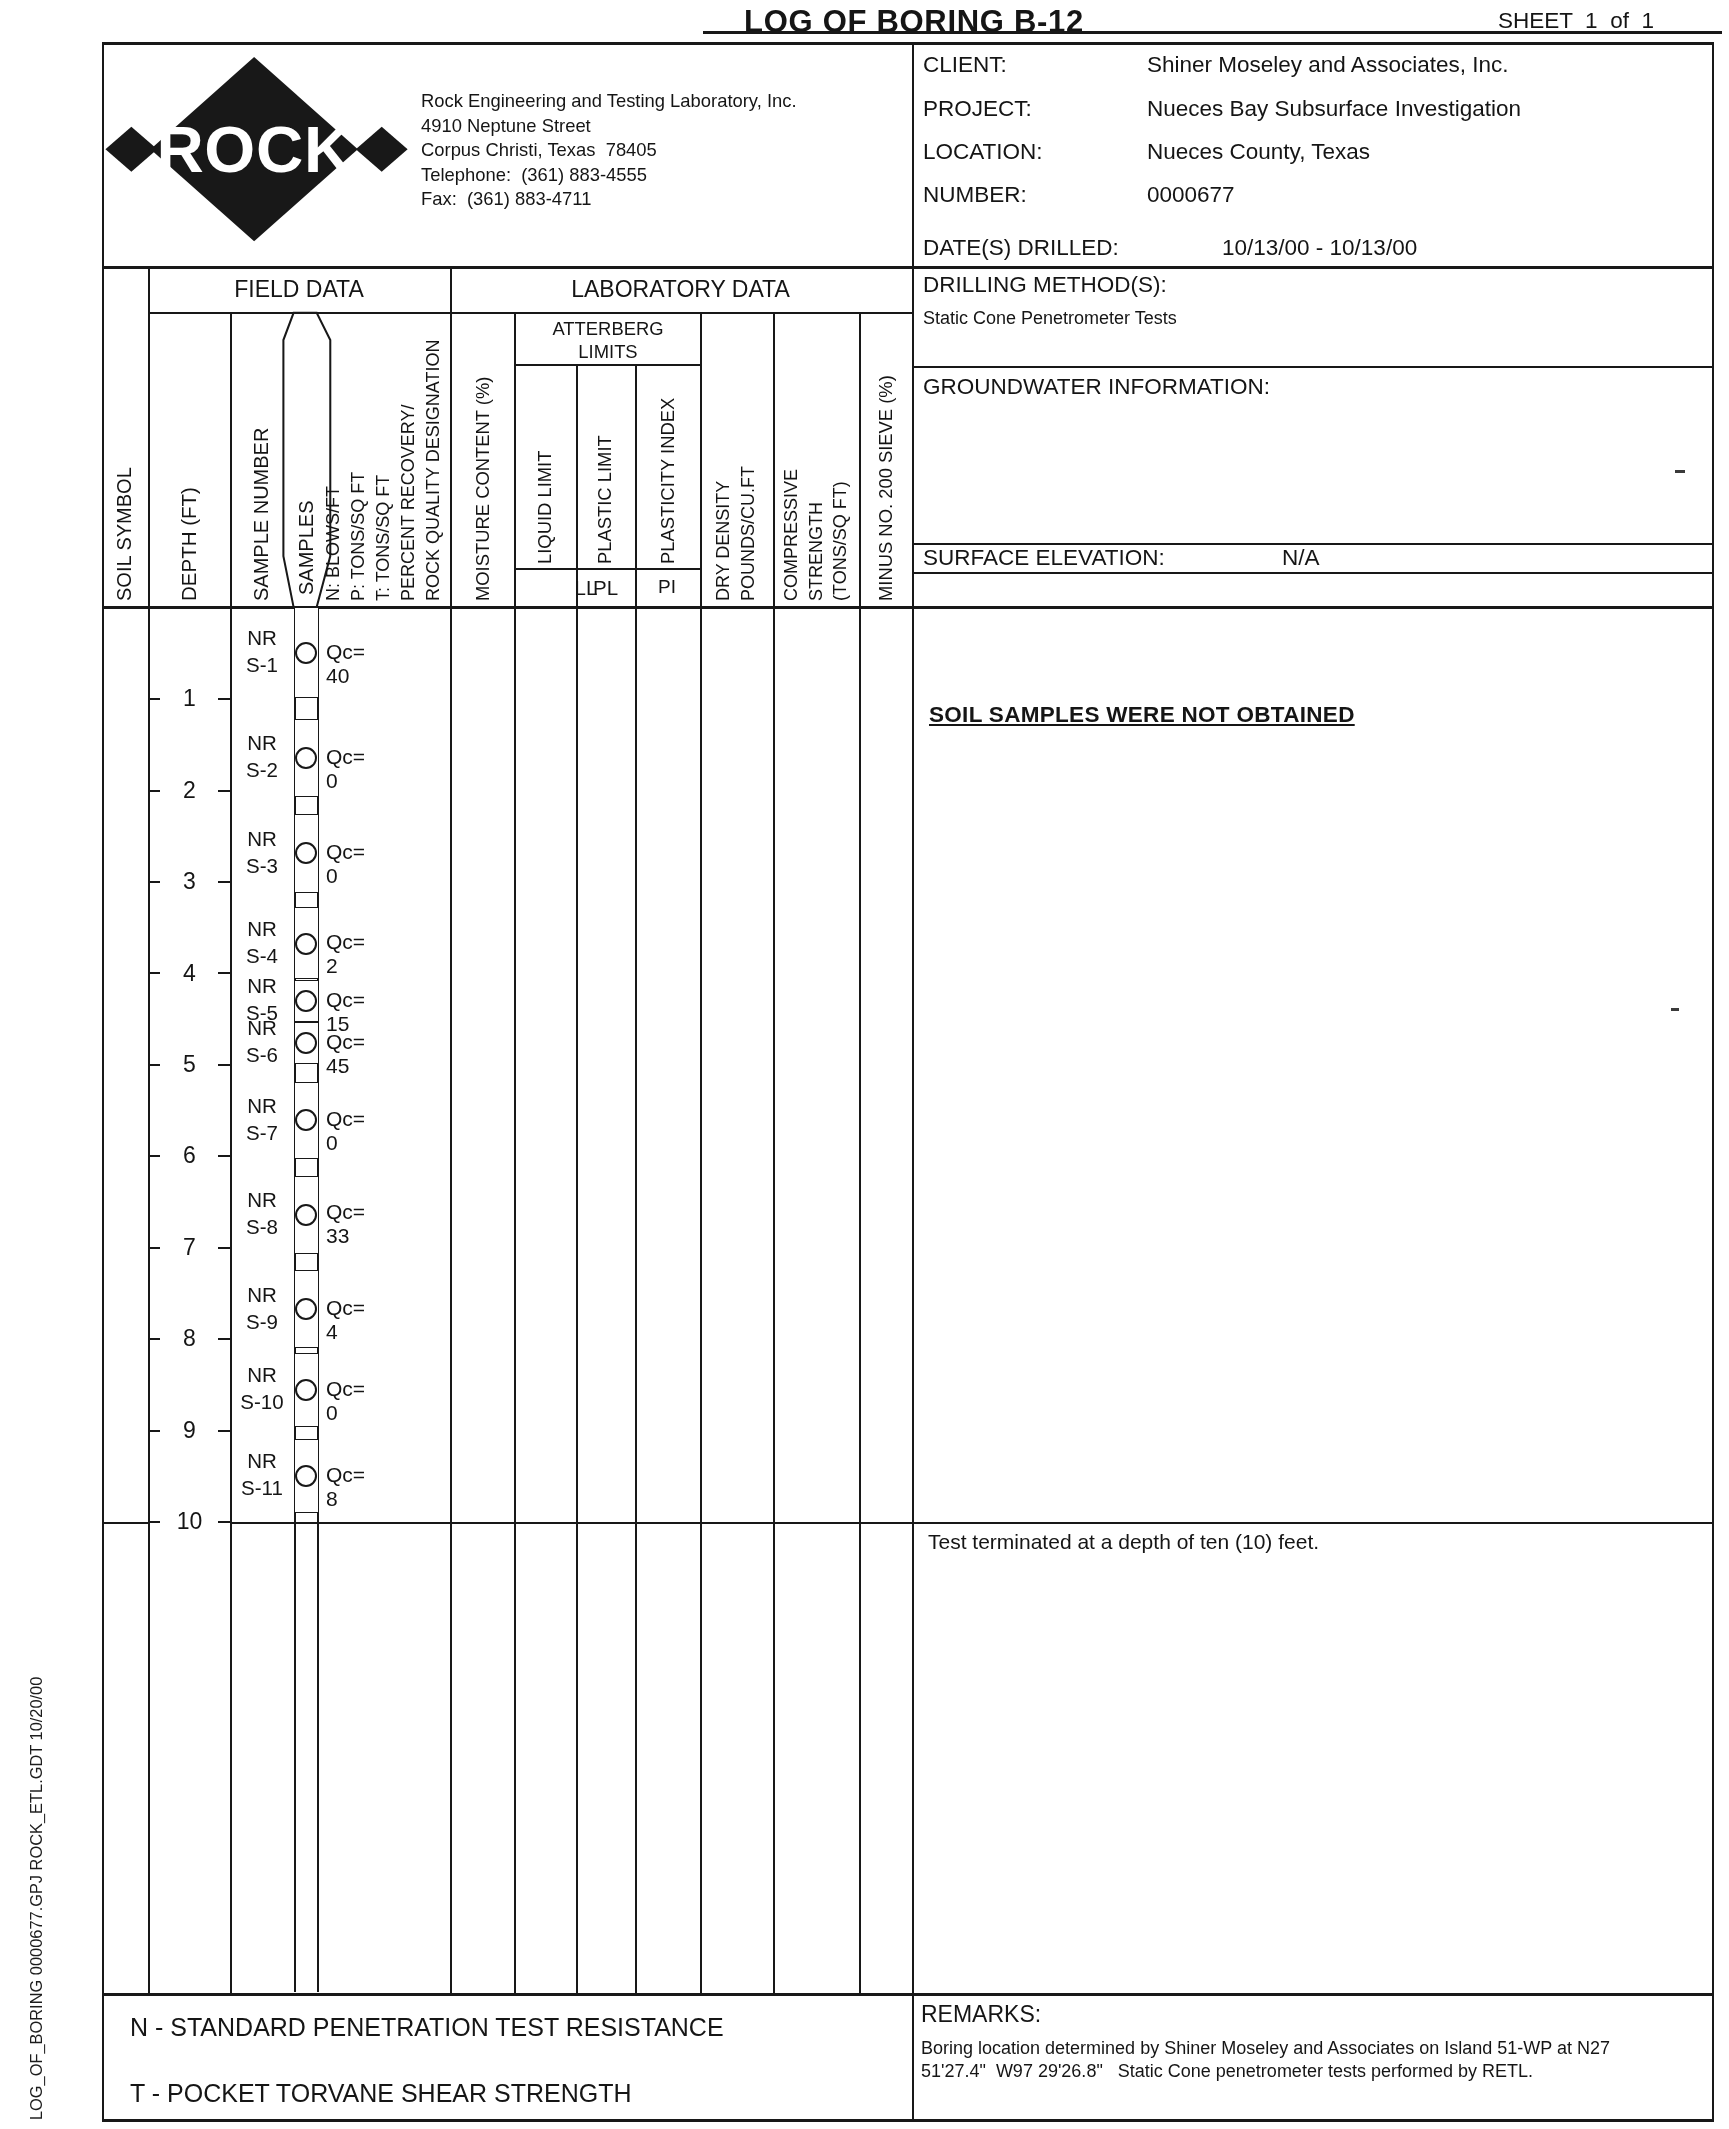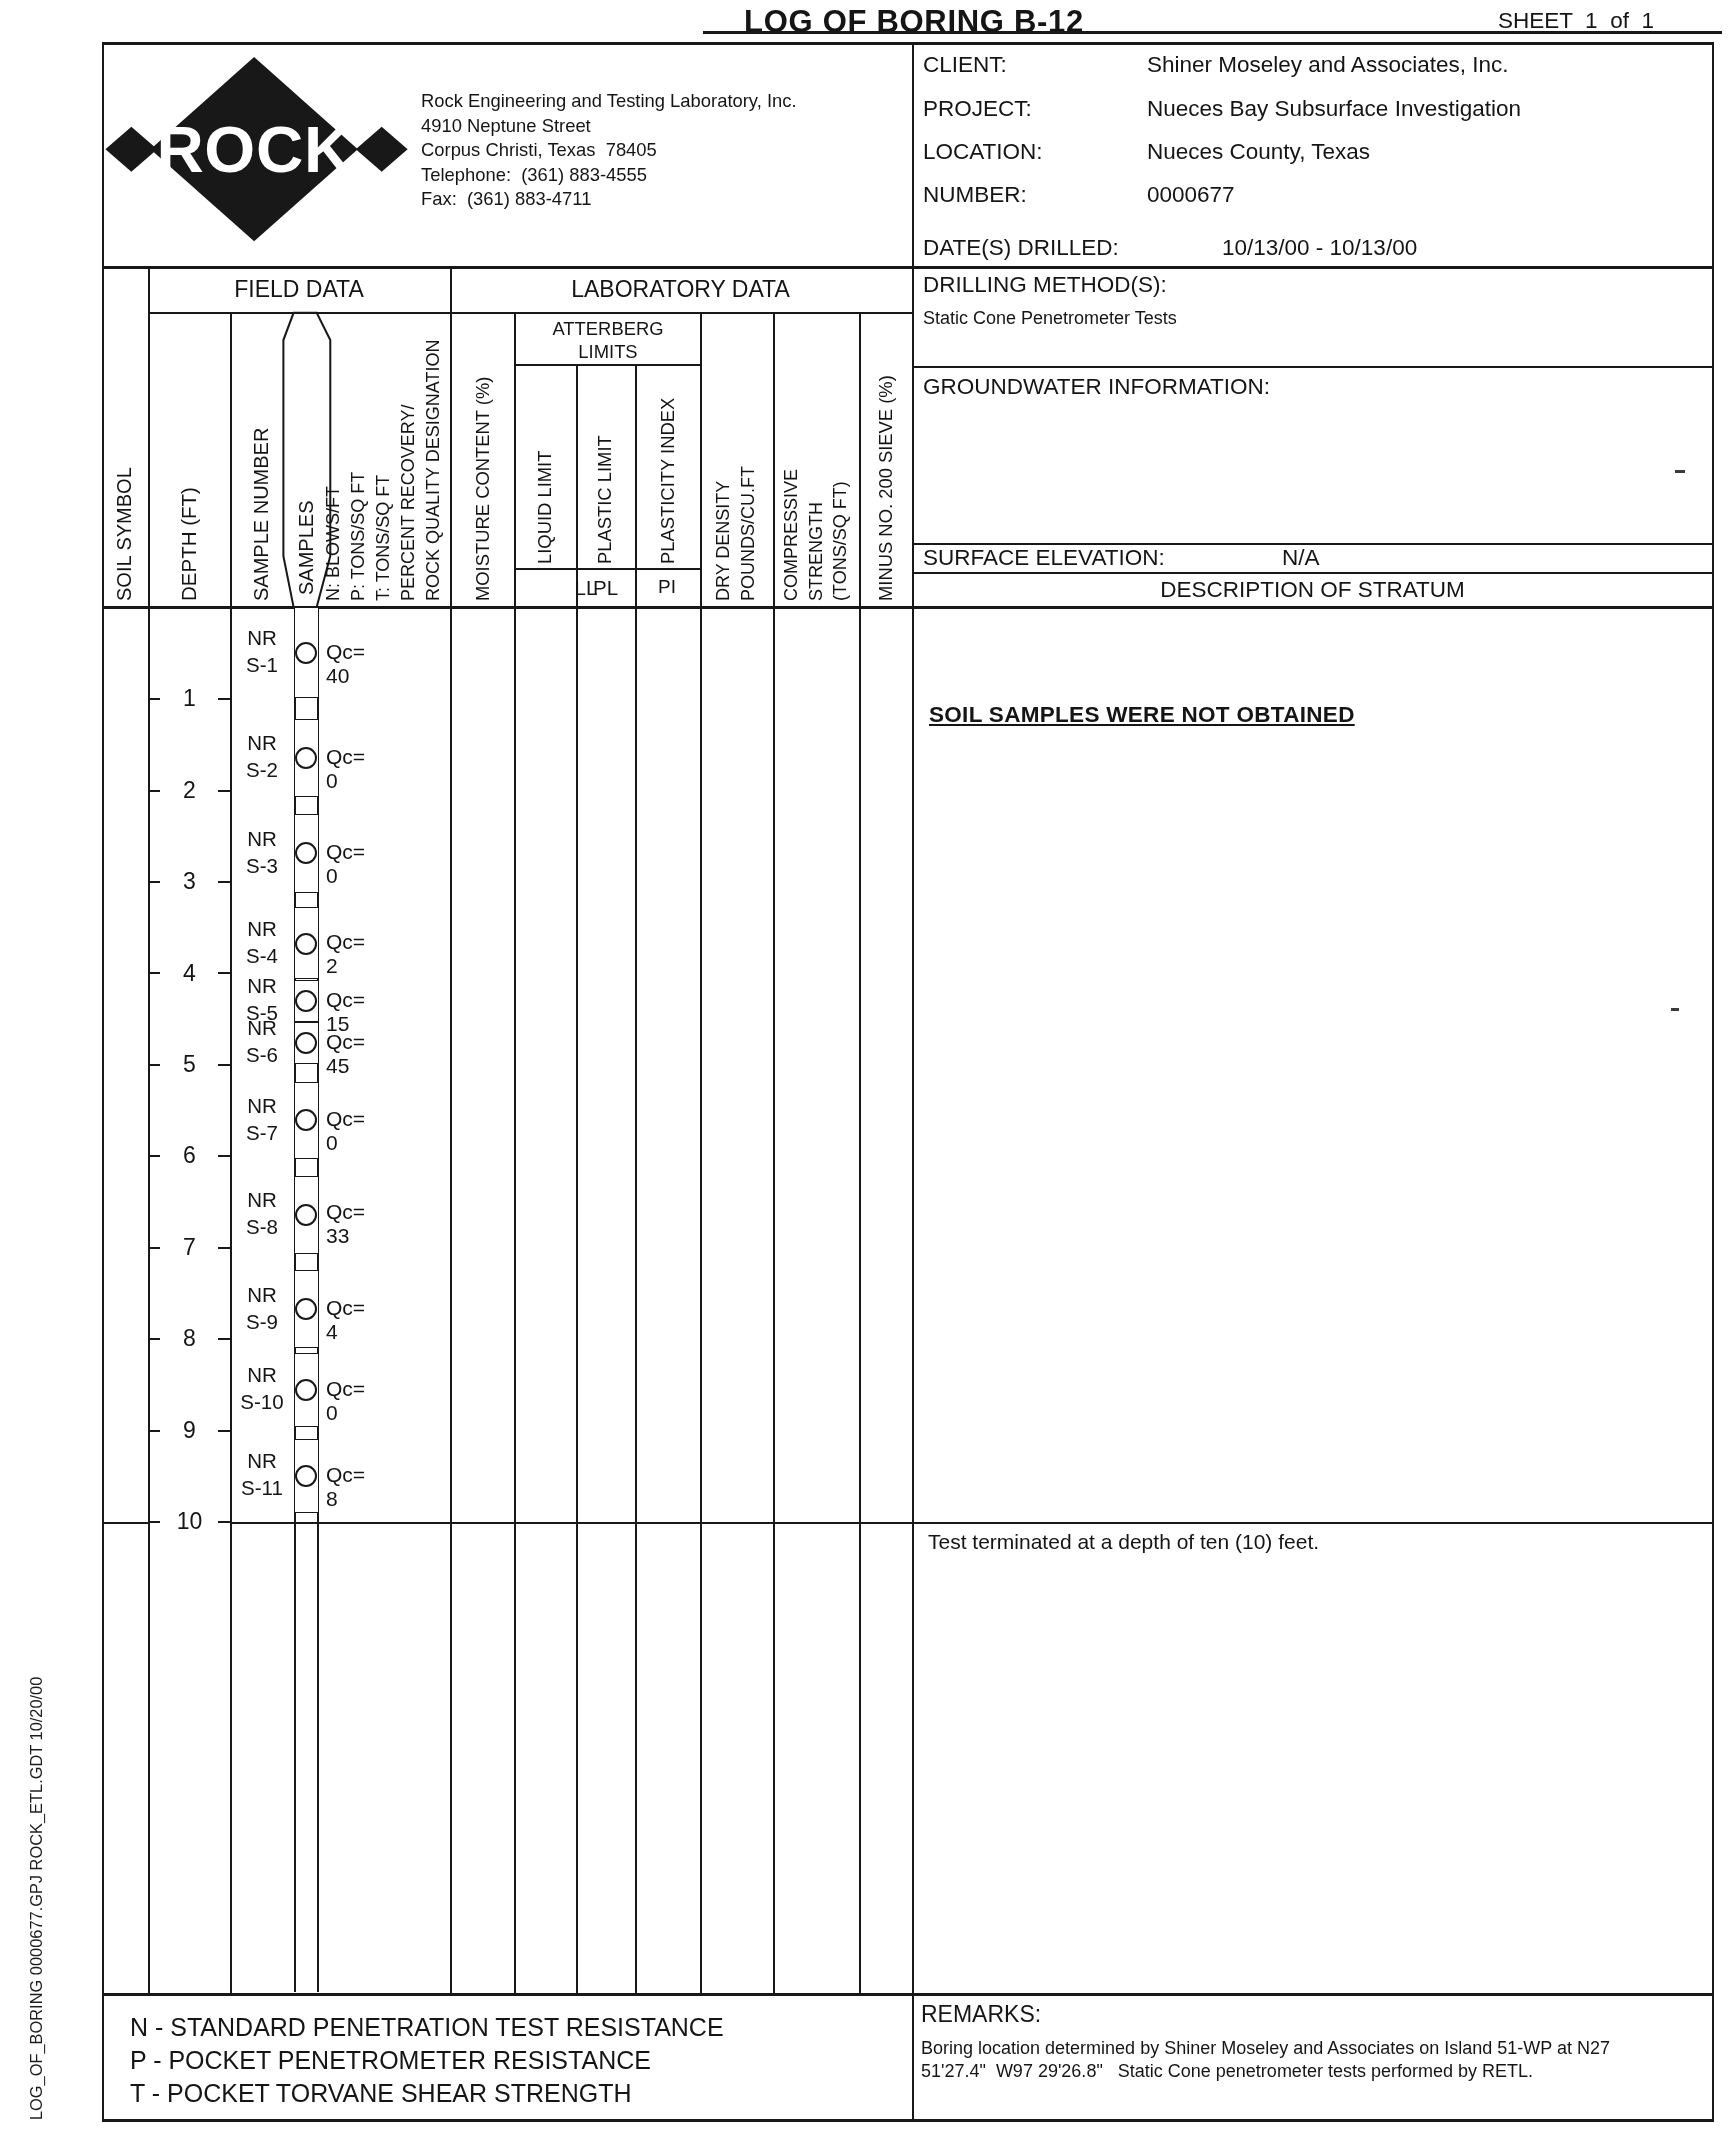--- a/index.html
+++ b/index.html
@@ -83,21 +83,20 @@
 
   <div class="hl" style="left:912px;top:366px;width:801px;"></div>
   <div class="hl" style="left:912px;top:543px;width:801px;"></div>
   <div class="hl" style="left:912px;top:572px;width:801px;"></div>
 
   <div class="txt" style="left:923px;top:272px;font-size:22.5px;">DRILLING METHOD(S):</div>
   <div class="txt" style="left:923px;top:308px;font-size:18px;">Static Cone Penetrometer Tests</div>
   <div class="txt" style="left:923px;top:374px;font-size:22.5px;">GROUNDWATER INFORMATION:</div>
   <div class="txt" style="left:923px;top:545px;font-size:22.5px;text-align:right;">SURFACE ELEVATION:</div>
   <div class="txt" style="left:1282px;top:545px;font-size:22.5px;">N/A</div>
-  <div class="txt ctr" style="left:912px;top:577px;width:801px;font-size:22.5px;">DESCRIPTION OF STRATUM</div>
   <div class="txt" style="left:929px;top:702px;font-size:22.5px;font-weight:bold;text-decoration:underline;letter-spacing:0.3px;">SOIL SAMPLES WERE NOT OBTAINED</div>
   <div class="txt" style="left:928px;top:1530px;font-size:21px;">Test terminated at a depth of ten (10) feet.</div>
 
   <div class="txt ctr" style="left:514px;top:317px;width:188px;font-size:18.4px;line-height:23px;white-space:pre-line;">ATTERBERG
 LIMITS</div>
   <div class="txt ctr" style="left:514px;top:576px;width:62px;font-size:20.5px;padding-left:41px;">LL</div>
   <div class="txt ctr" style="left:576px;top:576px;width:59px;font-size:20.5px;">PL</div>
   <div class="txt ctr" style="left:635px;top:576px;width:64px;font-size:19px;">PI</div>
 
   <svg style="position:absolute;left:280px;top:311px;" width="53" height="300" viewBox="0 0 78 440">
@@ -118,21 +117,20 @@
   <div class="vtext" style="left:594px;top:564px;width:198px;height:22px;font-size:18.4px;line-height:22px;">PLASTIC LIMIT</div>
   <div class="vtext" style="left:657px;top:564px;width:198px;height:22px;font-size:18.4px;line-height:22px;">PLASTICITY INDEX</div>
   <div class="vtext" style="left:711px;top:601px;width:287px;height:49px;font-size:18px;line-height:24.6px;">DRY DENSITY
 POUNDS/CU.FT</div>
   <div class="vtext" style="left:779px;top:601px;width:287px;height:74px;font-size:18px;line-height:24.6px;">COMPRESSIVE
 STRENGTH
 (TONS/SQ FT)</div>
   <div class="vtext" style="left:874px;top:601px;width:287px;height:23px;font-size:18.4px;line-height:23px;">MINUS NO. 200 SIEVE (%)</div>
 
   <div class="txt" style="left:130px;top:2013px;font-size:25px;">N - STANDARD PENETRATION TEST RESISTANCE</div>
-  <div class="txt" style="left:130px;top:2046px;font-size:25px;">P - POCKET PENETROMETER RESISTANCE</div>
   <div class="txt" style="left:130px;top:2079px;font-size:25px;">T - POCKET TORVANE SHEAR STRENGTH</div>
 
   <div class="txt" style="left:921px;top:2001px;font-size:23px;">REMARKS:</div>
   <div class="txt" style="left:921px;top:2038px;font-size:18px;">Boring location determined by Shiner Moseley and Associates on Island 51-WP at N27</div>
   <div class="txt" style="left:921px;top:2061px;font-size:18px;">51'27.4"  W97 29'26.8"   Static Cone penetrometer tests performed by RETL.</div>
 
   <div class="vtext" style="left:26px;top:2120px;width:508px;height:20.5px;font-size:16.4px;line-height:20.5px;color:#1c1c1c;">LOG_OF_BORING  0000677.GPJ  ROCK_ETL.GDT  10/20/00</div>
 
   <div class="artifact" style="left:1675px;top:470px;width:9.6px;height:2.7px;"></div>
   <div class="artifact" style="left:1671px;top:1008px;width:8.2px;height:2.7px;"></div>

